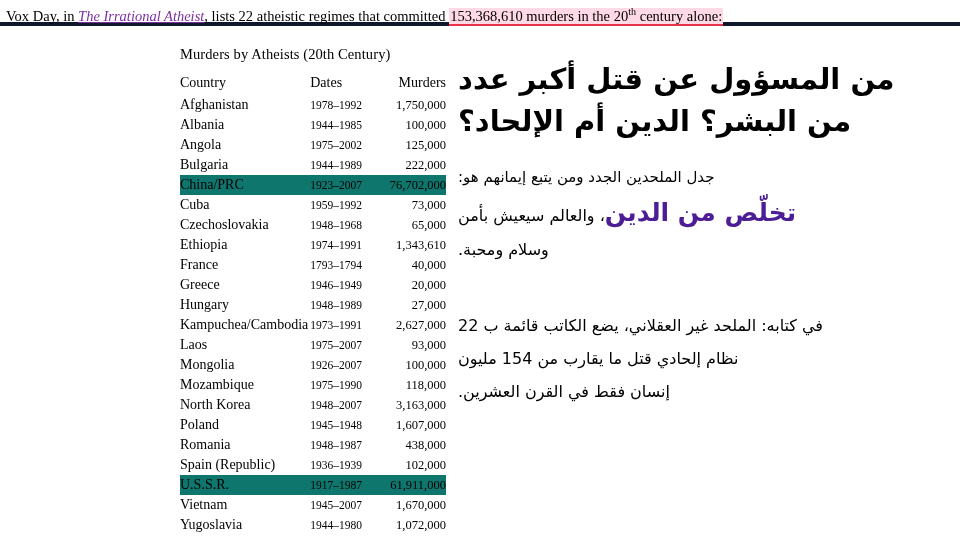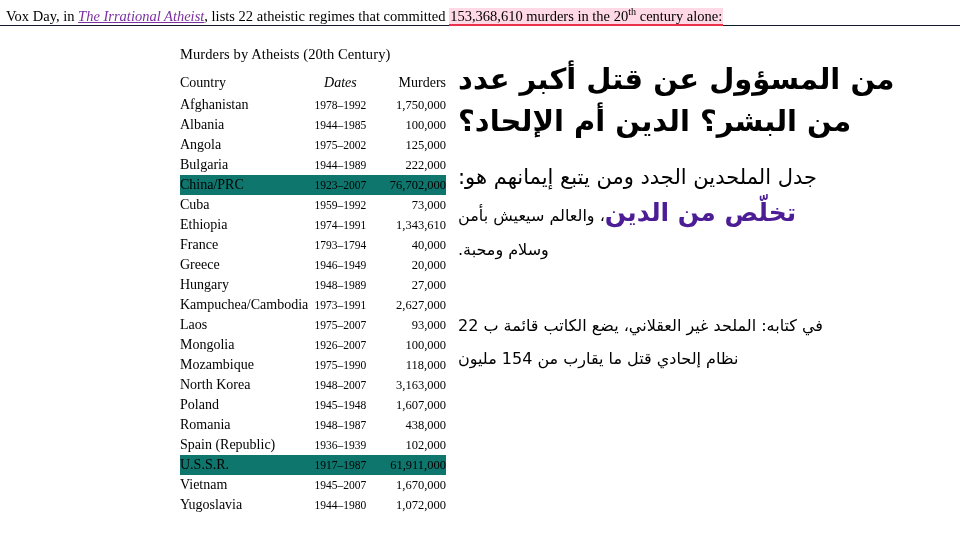--- a/index.html
+++ b/index.html
@@ -15,21 +15,21 @@
     color: #000;
     overflow: hidden;
   }
 
   
   #top-line {
     position: absolute;
     left: 0; top: 0;
     width: 960px;
     height: 26px;
-    border-bottom: 1px solid #0f172a;
+    border-bottom: 4px solid #0f172a;
     box-sizing: border-box;
     white-space: nowrap;
   }
   #top-line .inner {
     position: absolute;
     left: 6px; top: 4px;
     font-size: 14.5px;
     line-height: 16px;
     white-space: nowrap;
   }
@@ -64,40 +64,39 @@
     width: 266px;
     font-size: 14px;
   }
   table#murders-table th {
     font-weight: normal;
     text-align: left;
     padding: 0 0 4px 0;
     font-size: 14px;
   }
   table#murders-table th.c-dates {
-    text-align: center;
+    text-align: left;
     padding-right: 14px;
-    font-style: italic;
   }
   table#murders-table th.c-murders {
     text-align: right;
   }
   table#murders-table td {
     padding: 1px 0;
     font-size: 14px;
     line-height: 18px;
     vertical-align: baseline;
   }
   table#murders-table td.c-country {
     width: 132px;
     white-space: nowrap;
   }
   table#murders-table td.c-dates {
     width: 68px;
-    text-align: center;
+    text-align: left;
     font-size: 11.5px;
     padding-right: 14px;
     white-space: nowrap;
   }
   table#murders-table td.c-murders {
     width: 66px;
     text-align: right;
     font-size: 12.5px;
     white-space: nowrap;
   }
@@ -115,21 +114,21 @@
     text-align: left;
     font-family: "DejaVu Sans", sans-serif;
   }
   #ar-heading {
     font-size: 29px;
     font-weight: bold;
     line-height: 42px;
     margin-bottom: 22px;
   }
   #ar-p1 {
-    font-size: 21px;
+    font-size: 15px;
     line-height: 26px;
     margin-bottom: 6px;
   }
   #ar-p2 {
     font-size: 16px;
     line-height: 34px;
     margin-bottom: 2px;
   }
   #ar-p2 .big-red {
     color: #4c1d95;
@@ -197,20 +196,25 @@
           <td class="c-country">China/PRC</td>
           <td class="c-dates">1923–2007</td>
           <td class="c-murders">76,702,000</td>
         </tr>
         <tr>
           <td class="c-country">Cuba</td>
           <td class="c-dates">1959–1992</td>
           <td class="c-murders">73,000</td>
         </tr>
         <tr>
+          <td class="c-country">Czechoslovakia</td>
+          <td class="c-dates">1948–1968</td>
+          <td class="c-murders">65,000</td>
+        </tr>
+        <tr>
           <td class="c-country">Ethiopia</td>
           <td class="c-dates">1974–1991</td>
           <td class="c-murders">1,343,610</td>
         </tr>
         <tr>
           <td class="c-country">France</td>
           <td class="c-dates">1793–1794</td>
           <td class="c-murders">40,000</td>
         </tr>
         <tr>
@@ -282,13 +286,14 @@
   </table>
 </div>
 
 <div id="arabic-block">
   <div id="ar-heading">من المسؤول عن قتل أكبر عدد من البشر؟  الدين أم الإلحاد؟</div>
   <div id="ar-p1">جدل الملحدين الجدد ومن يتبع إيمانهم هو:</div>
   <div id="ar-p2"><span class="big-red">تخلّص من الدين</span><span>، والعالم سيعيش بأمن</span></div>
   <div id="ar-p3">وسلام ومحبة.</div>
   <div id="ar-p4">في كتابه: الملحد غير العقلاني، يضع الكاتب قائمة ب 22</div>
   <div id="ar-p5"><span class="big-red2">نظام إلحادي</span><span class="ar-bold"> قتل ما يقارب من 154 مليون</span></div>
+  <div id="ar-p6">إنسان  فقط في القرن العشرين.</div>
 </div>
 
 </body></html>

